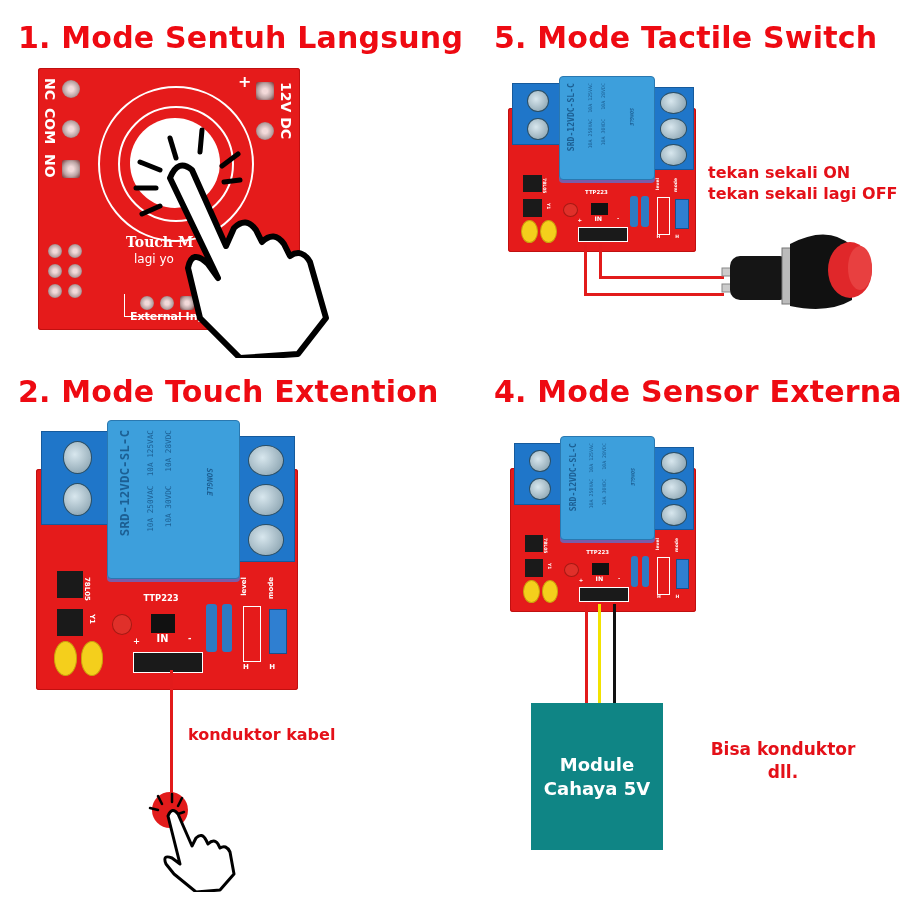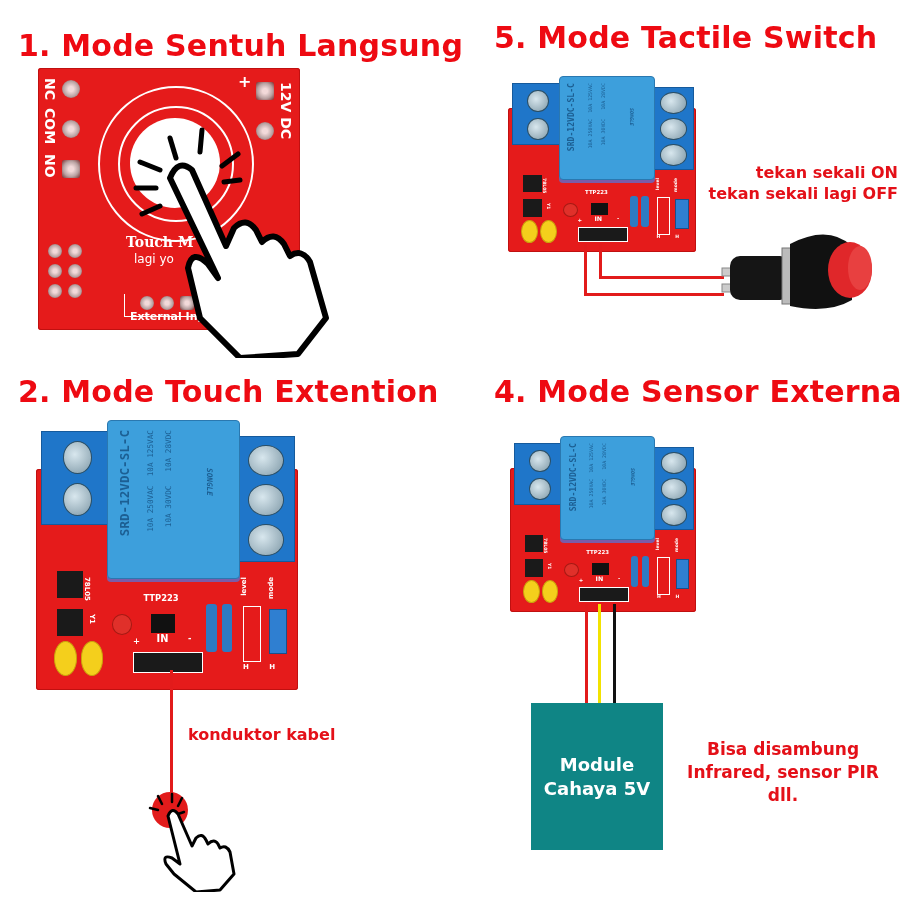--- a/index.html
+++ b/index.html
@@ -14,21 +14,21 @@
   .screw{border-radius:50%;background:radial-gradient(circle at 40% 40%,#d8e7ee,#7e98a6);border:1px solid #2b4f66;position:absolute;}
   .cap{position:absolute;background:#f4cf1c;border-radius:50%;border:1px solid #caa20c;}
   .pad{position:absolute;border-radius:50%;background:radial-gradient(circle,#f2d9d9 20%,#b8a2a2 60%,#7a2a2a);}
   .silk{color:#fff;font-family:"DejaVu Sans",sans-serif;font-weight:bold;position:absolute;white-space:nowrap;}
   .wire{position:absolute;}
   .sensor{background:#0f8585;color:#fff;font-weight:bold;text-align:center;display:flex;flex-direction:column;justify-content:center;font-family:"DejaVu Sans",sans-serif;}
 </style>
 </head>
 <body>
 
-<div class="abs title" style="left:18px;top:28px;">1. Mode Sentuh Langsung</div>
+<div class="abs title" style="left:18px;top:20px;">1. Mode Sentuh Langsung</div>
 <div class="abs title" style="left:494px;top:20px;">5. Mode Tactile Switch</div>
 <div class="abs title" style="left:18px;top:374px;">2. Mode Touch Extention</div>
 <div class="abs title" style="left:494px;top:374px;">4. Mode Sensor External</div>
 
 <div class="abs pcb" style="left:38px;top:68px;width:262px;height:262px;">
   <div class="silk" style="left:4px;top:10px;font-size:14px;writing-mode:vertical-rl;">NC</div>
   <div class="silk" style="left:4px;top:40px;font-size:14px;writing-mode:vertical-rl;">COM</div>
   <div class="silk" style="left:4px;top:86px;font-size:14px;writing-mode:vertical-rl;">NO</div>
   <div class="pad" style="left:24px;top:12px;width:18px;height:18px;"></div>
   <div class="pad" style="left:24px;top:52px;width:18px;height:18px;"></div>
@@ -199,21 +199,21 @@
 <svg class="abs" style="left:718px;top:220px;" width="170" height="90" viewBox="0 0 170 90">
   <rect x="4" y="48" width="10" height="8" fill="#ccc" stroke="#888"></rect>
   <rect x="4" y="64" width="10" height="8" fill="#ccc" stroke="#888"></rect>
   <rect x="12" y="36" width="60" height="44" rx="10" fill="#151515"></rect>
   <rect x="64" y="28" width="10" height="56" fill="#bbb" stroke="#777"></rect>
   <path d="M72 24 Q110 4 134 26 L134 80 Q110 94 72 86 Z" fill="#111"></path>
   <ellipse cx="132" cy="50" rx="22" ry="28" fill="#e0272a"></ellipse>
   <ellipse cx="142" cy="48" rx="12" ry="22" fill="#e84040"></ellipse>
 </svg>
 
-<div class="abs note" style="left:708px;top:162px;width:190px;text-align:right;">
+<div class="abs note" style="left:708px;top:162px;width:190px;text-align:left;">
   <div>tekan sekali ON</div>
   <div>tekan sekali lagi OFF</div>
 </div>
 
 <div class="wire" style="left:170px;top:670px;width:3px;height:130px;background:#e21b1b;"></div>
 <div class="abs" style="left:152px;top:792px;width:36px;height:36px;border-radius:50%;background:#e21b1b;"></div>
 <svg class="abs" style="left:148px;top:792px;" width="90" height="100" viewBox="0 0 90 100">
   <g stroke="#000" stroke-width="2.5" stroke-linecap="round">
     <line x1="10" y1="4" x2="14" y2="12"></line>
       <line x1="24" y1="2" x2="24" y2="10"></line>
@@ -230,16 +230,15 @@
 <div class="wire" style="left:585px;top:604px;width:3px;height:108px;background:#e21b1b;"></div>
 <div class="wire" style="left:598px;top:604px;width:3px;height:108px;background:#f2e200;"></div>
 <div class="wire" style="left:613px;top:604px;width:3px;height:108px;background:#111;"></div>
 
 <div class="abs sensor" style="left:531px;top:703px;width:132px;height:147px;font-size:18px;line-height:24px;">
   <div>Module</div>
   <div>Cahaya 5V</div>
 </div>
 
 <div class="abs note" style="left:676px;top:738px;width:214px;text-align:center;font-size:17px;line-height:23px;">
-  <div>Bisa disambung</div>
-  <div>Infrared, sensor PIR</div>
+  <div>Bisa konduktor</div>
   <div>dll.</div>
 </div>
 
 </body></html>

